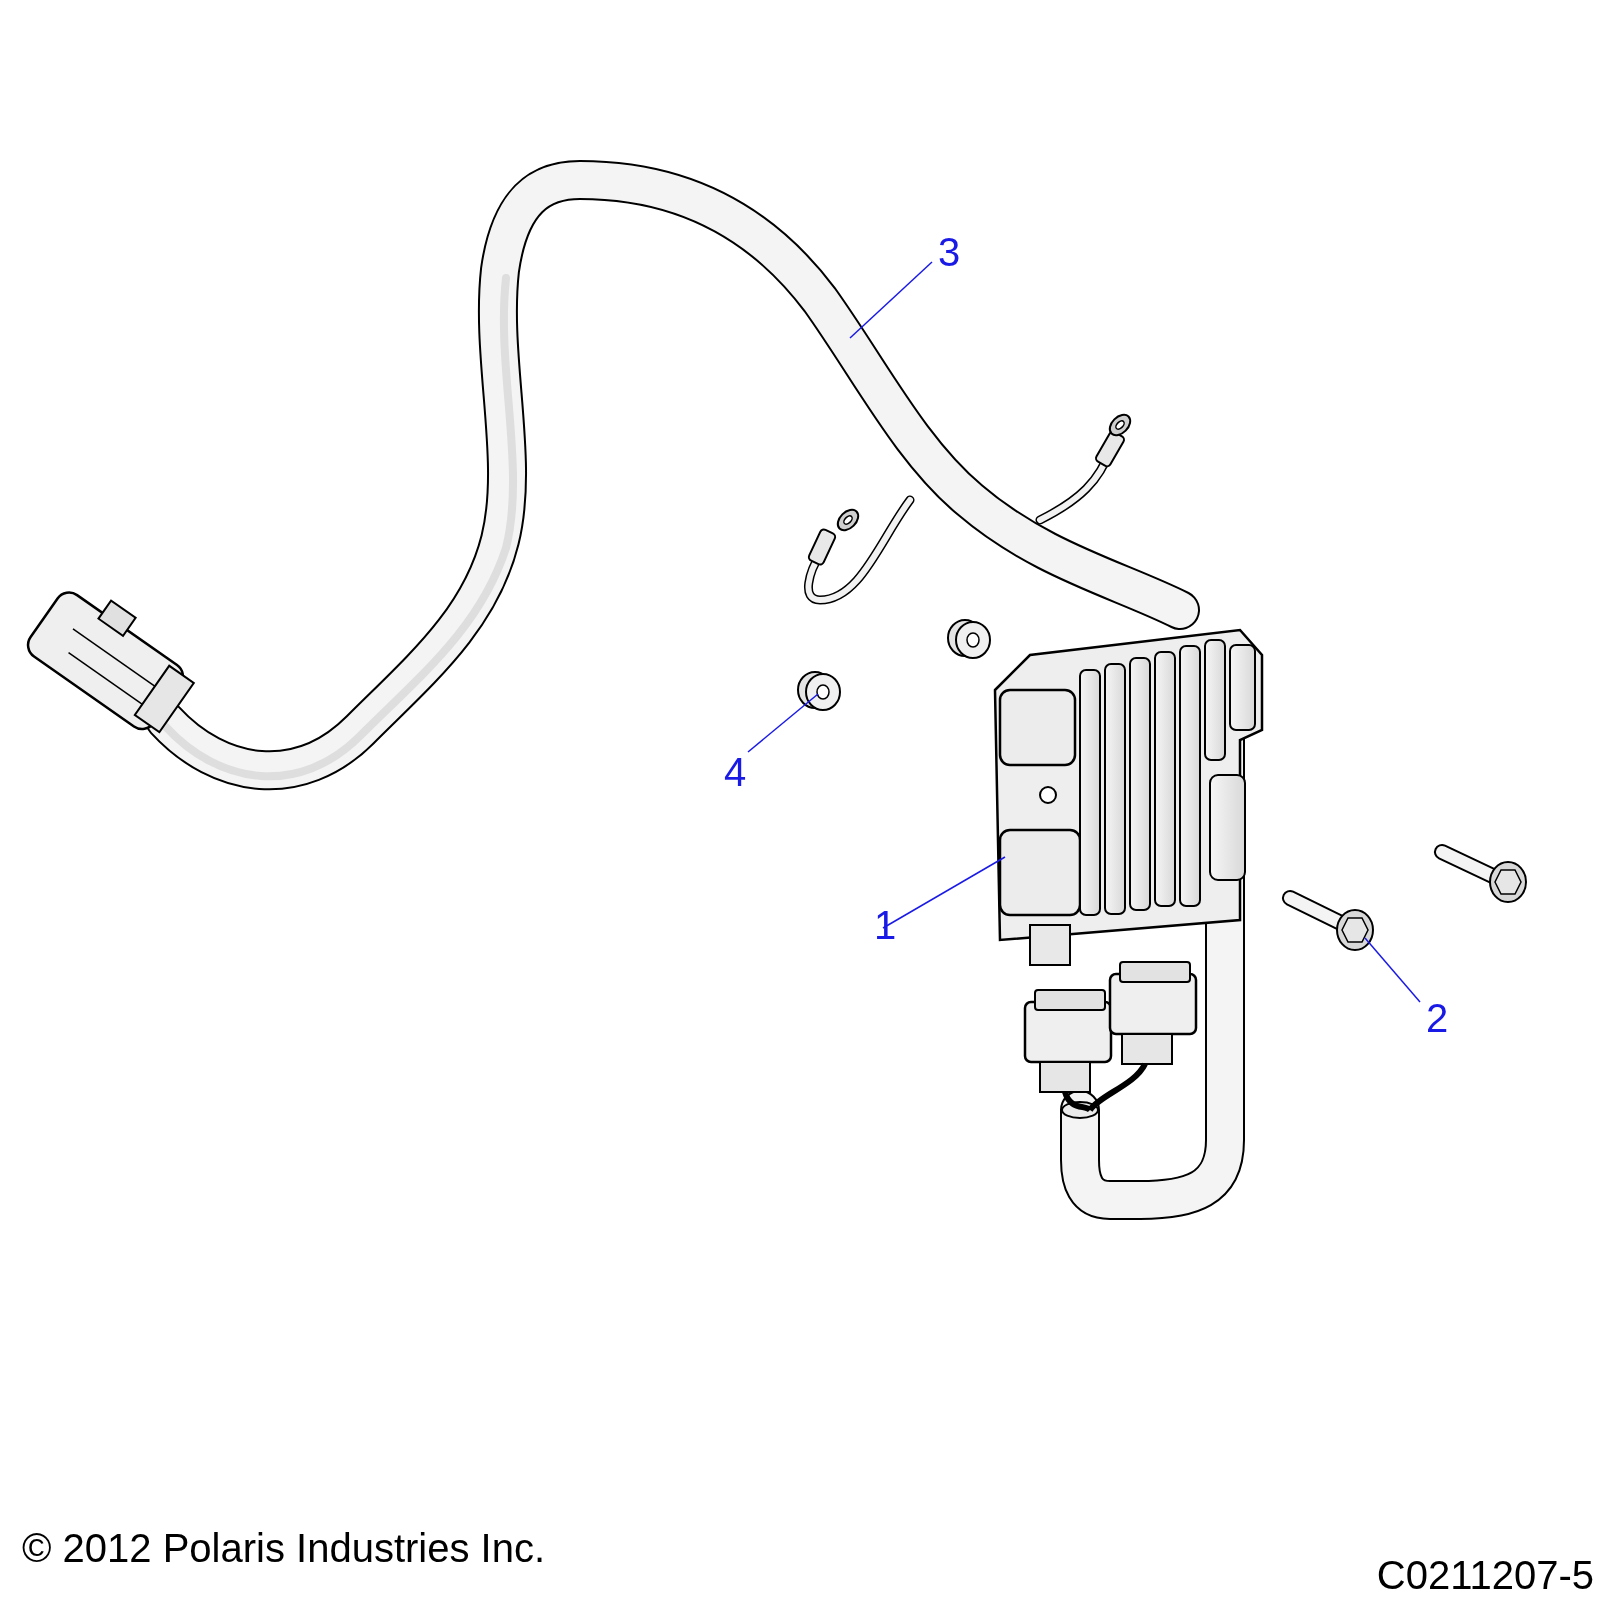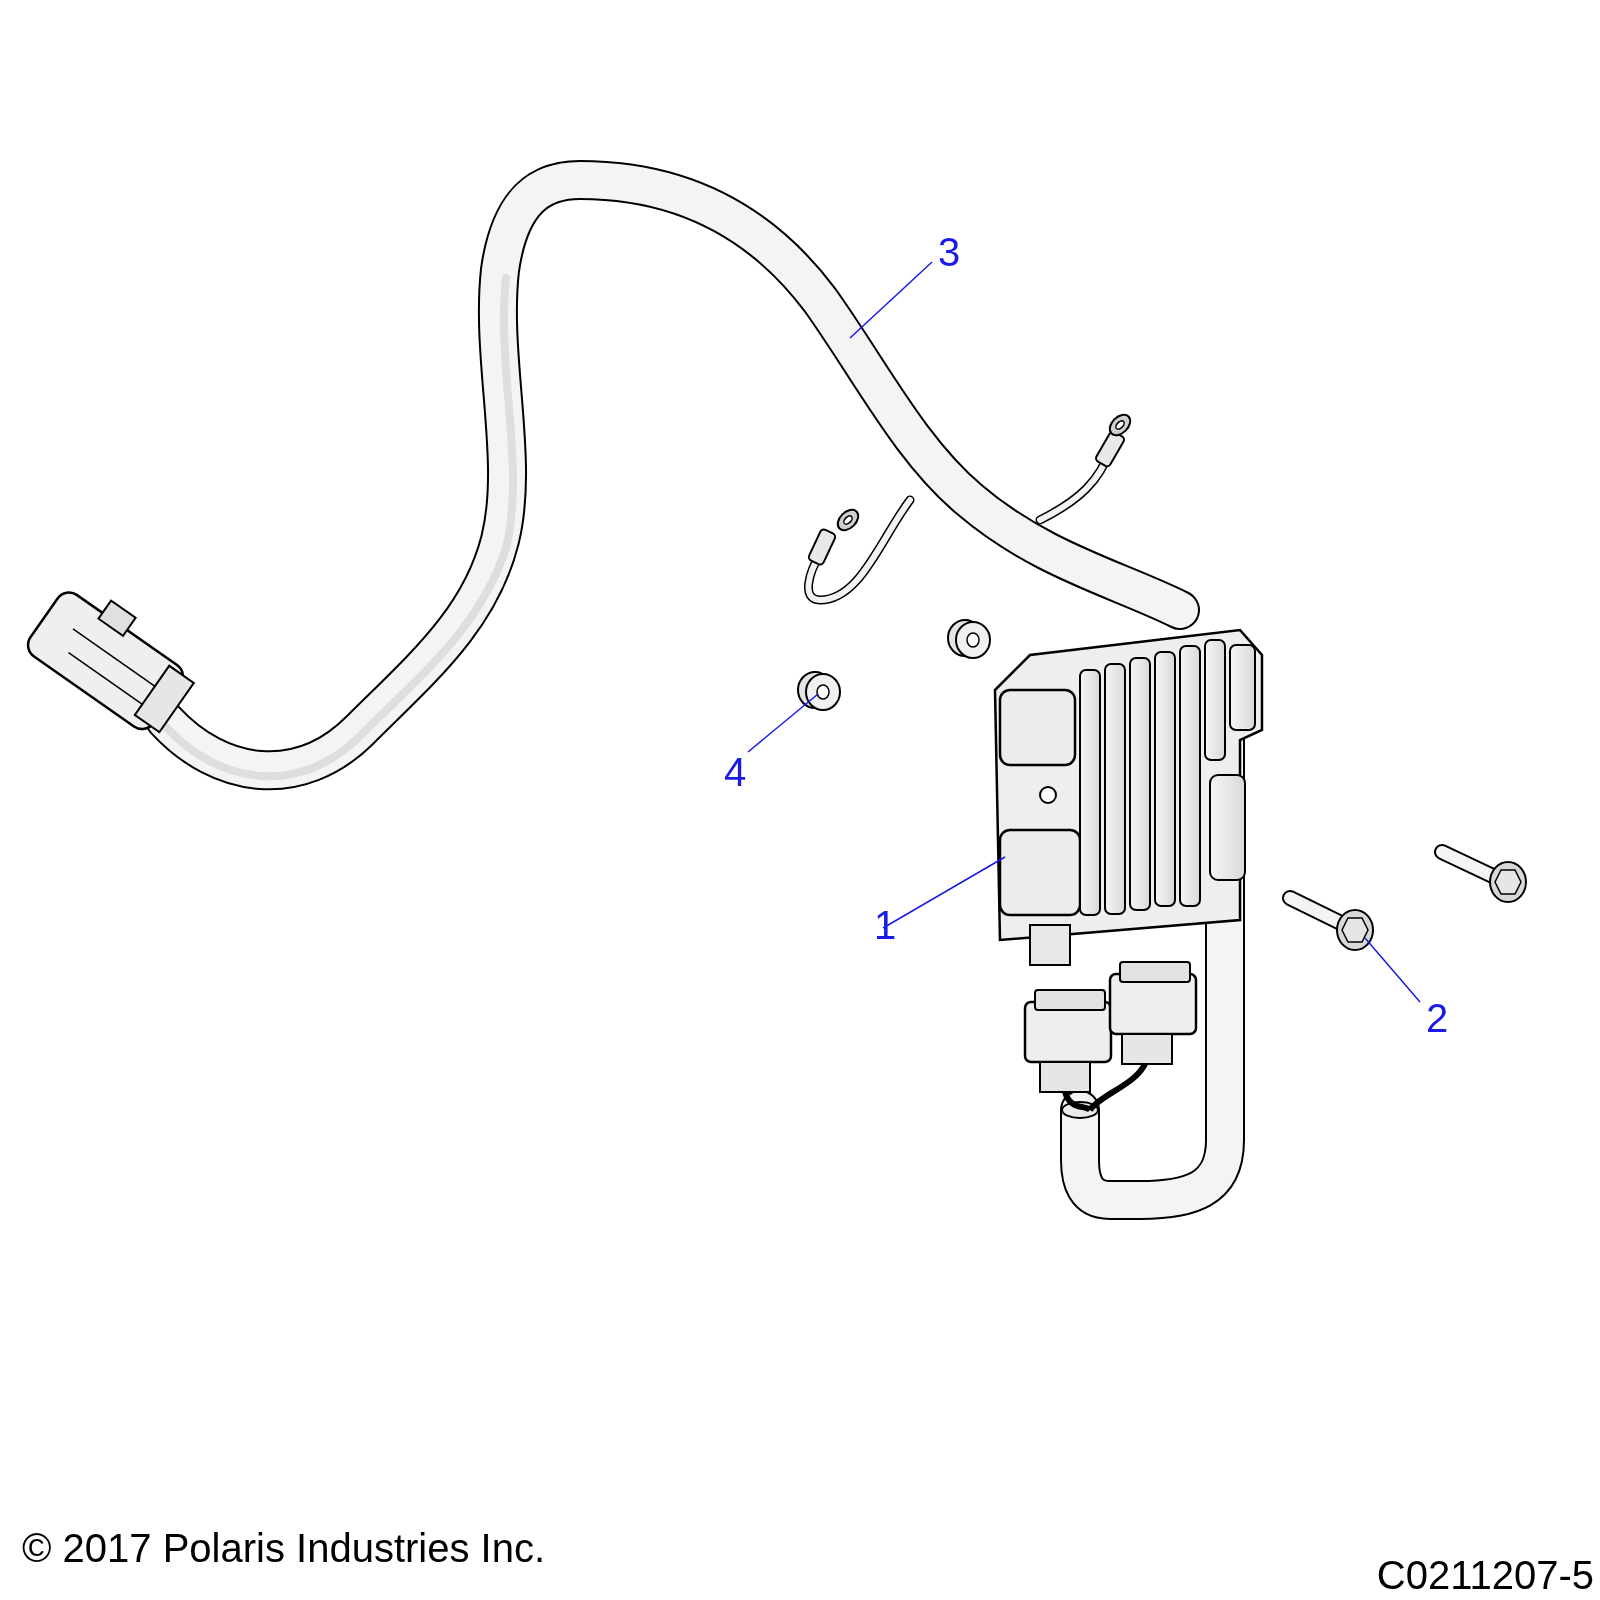--- a/index.html
+++ b/index.html
@@ -114,14 +114,14 @@
     <line x1="932" y1="262" x2="850" y2="338"></line>
     <line x1="748" y1="752" x2="818" y2="694"></line>
   </g>
 </svg>
 
 <div class="callout" style="left:874px;top:905px;">1</div>
 <div class="callout" style="left:1426px;top:998px;">2</div>
 <div class="callout" style="left:938px;top:232px;">3</div>
 <div class="callout" style="left:724px;top:752px;">4</div>
 
-<div class="footer-left">© 2017 Polaris Industries Inc.</div>
+<div class="footer-left">© 2012 Polaris Industries Inc.</div>
 <div class="footer-right">C0211207-5</div>
 
 </body></html>

